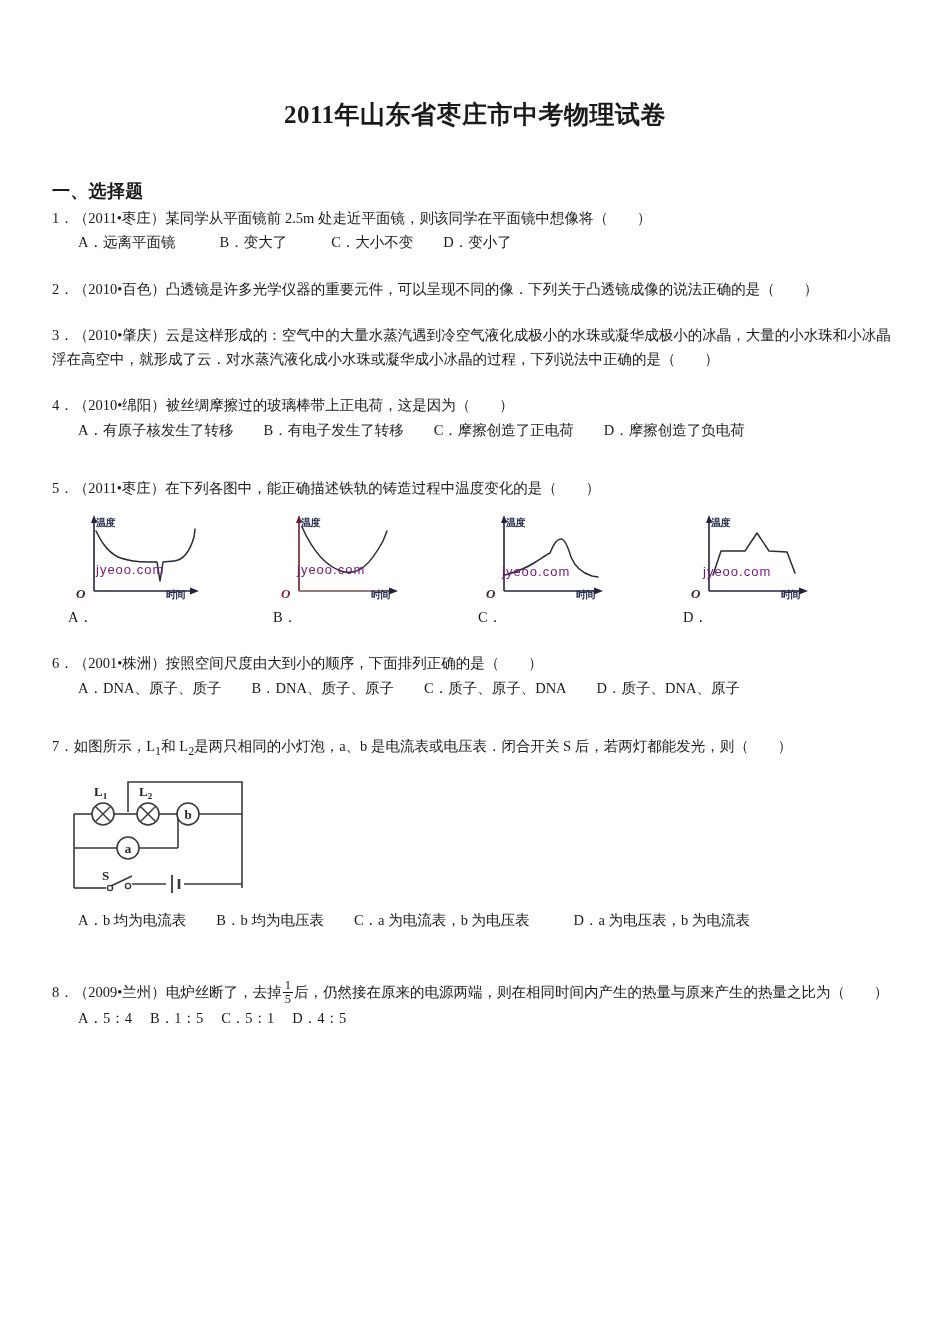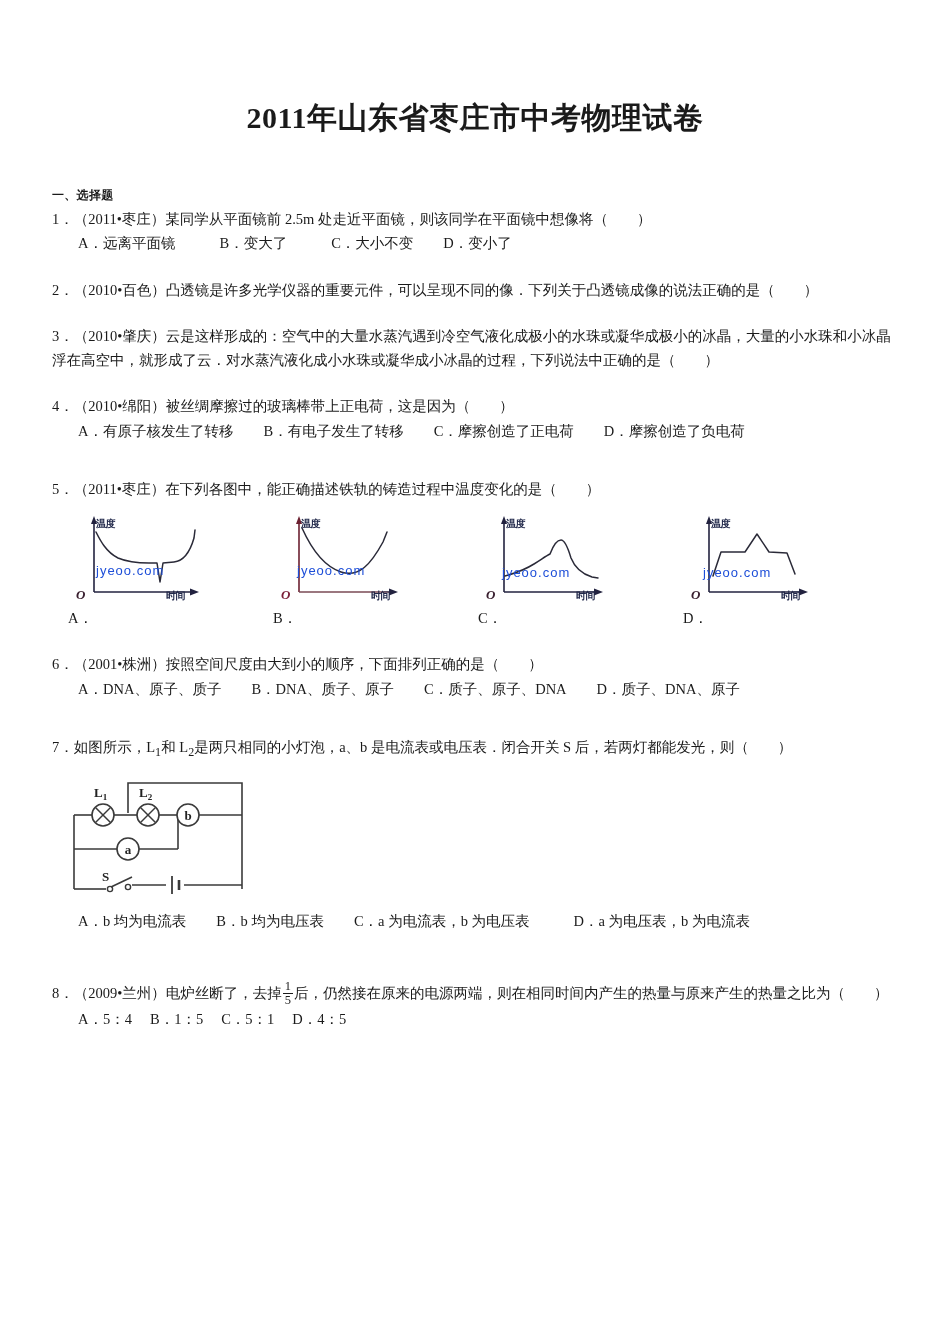--- a/index.html
+++ b/index.html
@@ -17,29 +17,29 @@
   }
   .page {
     width: 950px;
     height: 1344px;
     box-sizing: border-box;
     padding: 0 52px;
     position: relative;
   }
   .doc-title {
     text-align: center;
-    font-size: 30px;
+    font-size: 25px;
     font-weight: bold;
     letter-spacing: 0.5px;
     margin: 0;
     padding-top: 98px;
     font-family: "Liberation Serif", "DejaVu Serif", serif;
   }
   .section-head {
-    font-size: 12px;
+    font-size: 18px;
     font-weight: bold;
     margin-top: 48px;
     margin-bottom: 2px;
     letter-spacing: 0.3px;
   }
   .q-block {
     margin-top: 9px;
     font-size: 14.5px;
     line-height: 1.62;
   }
@@ -113,21 +113,21 @@
     top: 70px;
     font-size: 13px;
     font-style: italic;
     font-weight: bold;
     color: #3a2030;
     font-family: "Liberation Serif", serif;
   }
   .wm {
     position: absolute;
     font-size: 13px;
-    color: #1d4ed8;
+    color: #701a75;
     font-family: "Liberation Sans", sans-serif;
     letter-spacing: 1px;
     pointer-events: none;
     user-select: none;
   }
 
   
   .circuit-wrap {
     margin-top: 14px;
     padding-left: 14px;

